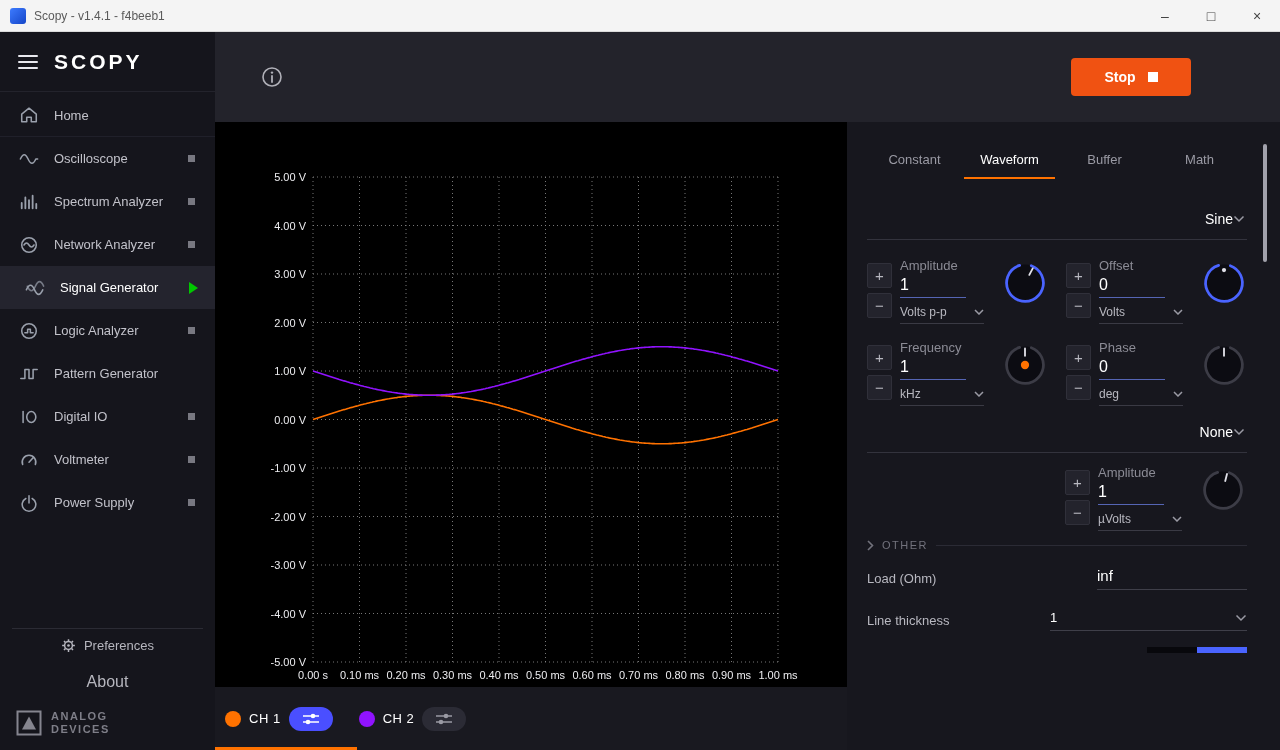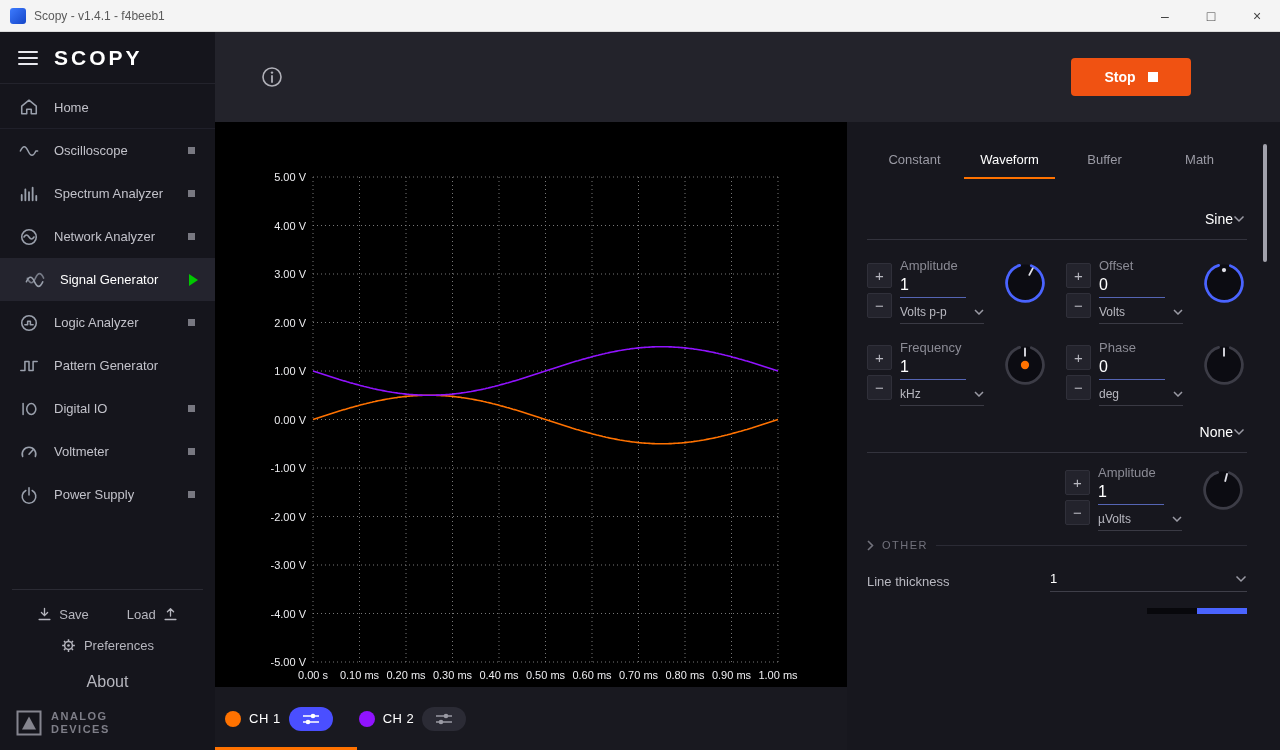--- a/index.html
+++ b/index.html
@@ -11,21 +11,21 @@
   .app-icon{width:16px;height:16px;margin-left:10px;border-radius:3px;background:linear-gradient(135deg,#3d7bff,#1546c8);}
   .title-text{margin-left:8px;font-size:12px;color:#5a5a5a;}
   .tb-spacer{flex:1;}
   .win-btn{width:46px;height:31px;display:flex;align-items:center;justify-content:center;color:#444;font-size:14px;cursor:default;}
 
   
   .app{display:flex;height:718px;}
 
   
   .sidebar{width:215px;background:#15151c;display:flex;flex-direction:column;flex:none;}
-  .logo-row{height:52px;display:flex;align-items:center;padding:0 18px;border-bottom:1px solid #23232c;}
+  .logo-row{height:60px;display:flex;align-items:center;padding:0 18px;border-bottom:1px solid #23232c;}
   .hamburger{width:20px;display:flex;flex-direction:column;gap:4px;}
   .hamburger span{height:2px;background:#e8e8ee;border-radius:1px;}
   .logo-text{margin-left:16px;font-size:21px;font-weight:bold;letter-spacing:3px;color:#fff;}
   .nav{margin-top:2px;}
   .nav-item{height:43px;display:flex;align-items:center;padding:0 18px;color:#c2c2ca;font-size:13px;gap:14px;position:relative;}
   .nav-item.first{border-bottom:1px solid #20202a;}
   .nav-item.active{background:#24242e;color:#fff;padding-left:24px;}
   .nicon{width:22px;display:flex;justify-content:center;flex:none;}
   .nav-icon{stroke:#9aa0ac;fill:none;stroke-width:1.7;stroke-linecap:round;stroke-linejoin:round;}
   .stop-sq{position:absolute;right:20px;width:7px;height:7px;background:#787881;}
@@ -228,34 +228,20 @@
             </svg>
         </span>
         <span>Power Supply</span>
         <span class="stop-sq"></span>
       </div>
     </nav>
 
     <div class="sb-spacer"></div>
     <div class="sb-divider"></div>
 
-    <div class="saveload">
-      <div class="sl-item">
-        <svg class="sl-icon" width="17" height="17" viewBox="0 0 22 22">
-            <path d="M11 3 V12.5 M7 8.5 L11 12.5 L15 8.5 M4 17.5 H18"></path>
-          </svg>
-        <span>Save</span>
-      </div>
-      <div class="sl-item">
-        <span>Load</span>
-        <svg class="sl-icon" width="17" height="17" viewBox="0 0 22 22">
-            <path d="M11 13 V3.5 M7 7.5 L11 3.5 L15 7.5 M4 17.5 H18"></path>
-          </svg>
-      </div>
-    </div>
 
     <div class="prefs">
       <svg width="15" height="15" viewBox="0 0 20 20">
         <g stroke="#b6b6be" stroke-width="2" fill="none">
           <circle cx="10" cy="10" r="5.2"></circle>
           <path d="M10 1.5 V4 M10 16 V18.5 M1.5 10 H4 M16 10 H18.5 M4 4 L5.8 5.8 M14.2 14.2 L16 16 M16 4 L14.2 5.8 M5.8 14.2 L4 16"></path>
         </g>
         <circle cx="10" cy="10" r="1.8" fill="#b6b6be"></circle>
       </svg>
       <span>Preferences</span>
@@ -501,20 +487,24 @@
         </div>
 
         <div class="section-hdr">
           <svg class="schev" width="7" height="11" viewBox="0 0 7 11">
               <path d="M1 1 L5.5 5.5 L1 10"></path>
             </svg>
           <span>OTHER</span>
           <div class="line"></div>
         </div>
 
+        <div class="field-row">
+          <span class="field-label">Load (Ohm)</span>
+          <div class="inf-value">inf</div>
+        </div>
 
         <div class="field-row thick">
           <span class="field-label">Line thickness</span>
           <div class="lt-select">
             <span>1</span>
             <svg class="chev" width="12" height="8" viewBox="0 0 12 8">
                 <path d="M1.5 1.5 L6 6 L10.5 1.5"></path>
               </svg>
           </div>
         </div>

